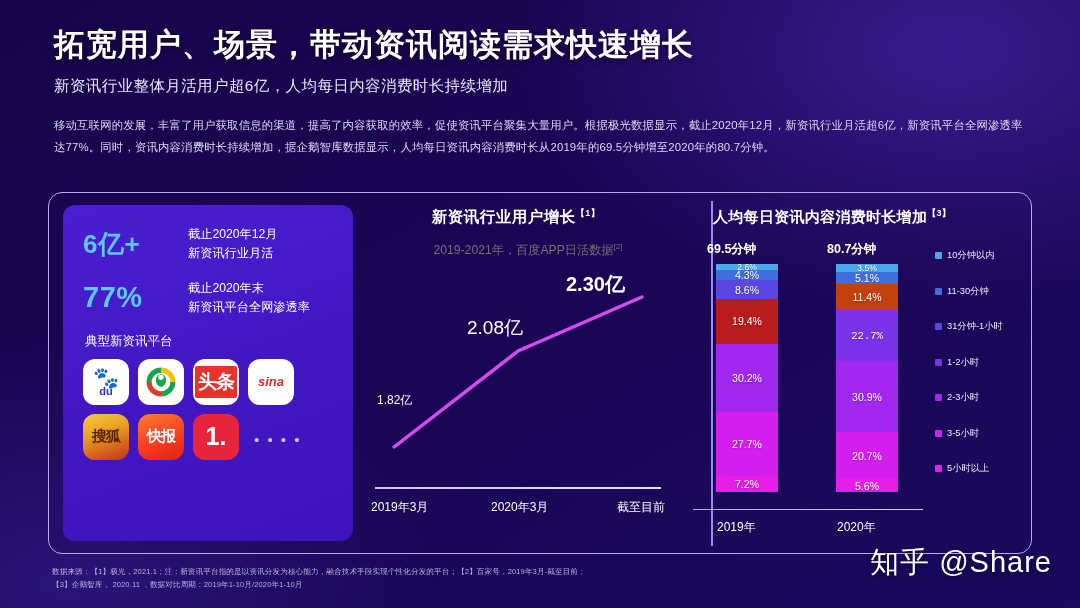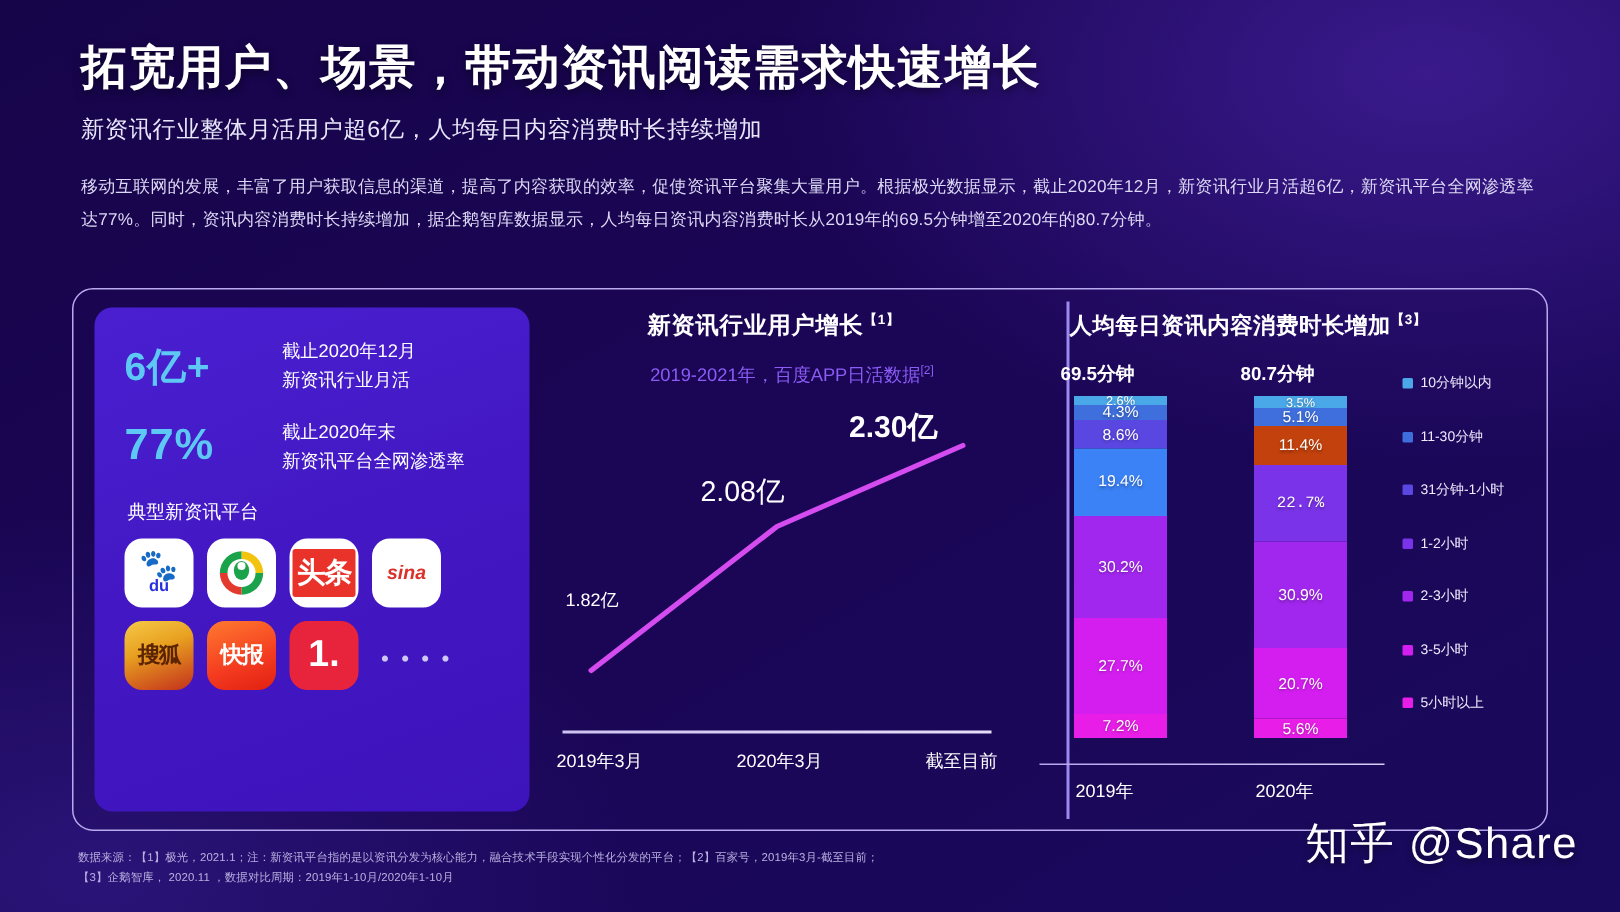--- a/index.html
+++ b/index.html
@@ -71,21 +71,21 @@
   .ic-sohu { background:linear-gradient(160deg,#f7c948 0%,#e8a020 40%,#c4301c 100%); }
   .ic-sohu .sh { color:#5a2400; font-size:15px; font-weight:bold; letter-spacing:-1px; }
   .ic-kuaibao { background:linear-gradient(160deg,#ff7a2f 0%,#f43b20 60%,#e02010 100%); color:#fff; font-size:15px; letter-spacing:-1px; }
   .ic-yidian { background:#e8243c; color:#fff; font-size:25px; font-weight:bold; border-radius:12px; }
   .dots { color:#cfc6f5; font-size:15px; letter-spacing:2px; align-self:flex-end; padding:0 0 12px 6px; }
 
   
   .mid-panel { flex:1; position:relative; padding:14px 18px 10px 18px; }
   .panel-title { font-size:15.5px; font-weight:bold; text-align:center; letter-spacing:.5px; }
   .panel-title sup { font-size:9px; vertical-align:super; }
-  .mid-sub { font-size:12.2px; text-align:center; color:#8b5cf6; margin-top:14px; padding-left:24px; }
+  .mid-sub { font-size:12.2px; text-align:center; color:#737373; margin-top:14px; padding-left:24px; }
   .mid-sub sup { font-size:8px; }
   .line-wrap { position:absolute; left:18px; right:14px; top:86px; height:200px; }
   .line-wrap svg { width:100%; height:100%; display:block; }
   .pt-label { position:absolute; color:#fff; white-space:nowrap; }
   .lab1 { font-size:12px; left:6px; top:113px; }
   .lab2 { font-size:19px; left:96px; top:36px; }
   .lab3 { font-size:20px; font-weight:bold; left:195px; top:-8px; }
   .xaxis-mid {
     position:absolute; left:22px; right:18px; top:294px; height:1.5px;
     background:linear-gradient(90deg,#cfc2f2,#e6def9);
@@ -245,21 +245,21 @@
           <div class="stack" id="stack2019">
               <div class="seg" style="flex: 2.6 0 0px; background: rgb(74, 168, 232);">
                 <span style="font-size: 8.5px;">2.6%</span>
               </div>
               <div class="seg" style="flex: 4.3 0 0px; background: rgb(63, 111, 221);">
                 <span>4.3%</span>
               </div>
               <div class="seg" style="flex: 8.6 0 0px; background: rgb(90, 70, 224);">
                 <span>8.6%</span>
               </div>
-              <div class="seg" style="flex: 19.4 0 0px; background: #3b82f6;">
+              <div class="seg" style="flex: 19.4 0 0px; background: #b91c1c;">
                 <span>19.4%</span>
               </div>
               <div class="seg" style="flex: 30.2 0 0px; background: rgb(162, 39, 238);">
                 <span>30.2%</span>
               </div>
               <div class="seg" style="flex: 27.7 0 0px; background: rgb(212, 30, 240);">
                 <span>27.7%</span>
               </div>
               <div class="seg" style="flex: 7.2 0 0px; background: rgb(232, 30, 232);">
                 <span>7.2%</span>

